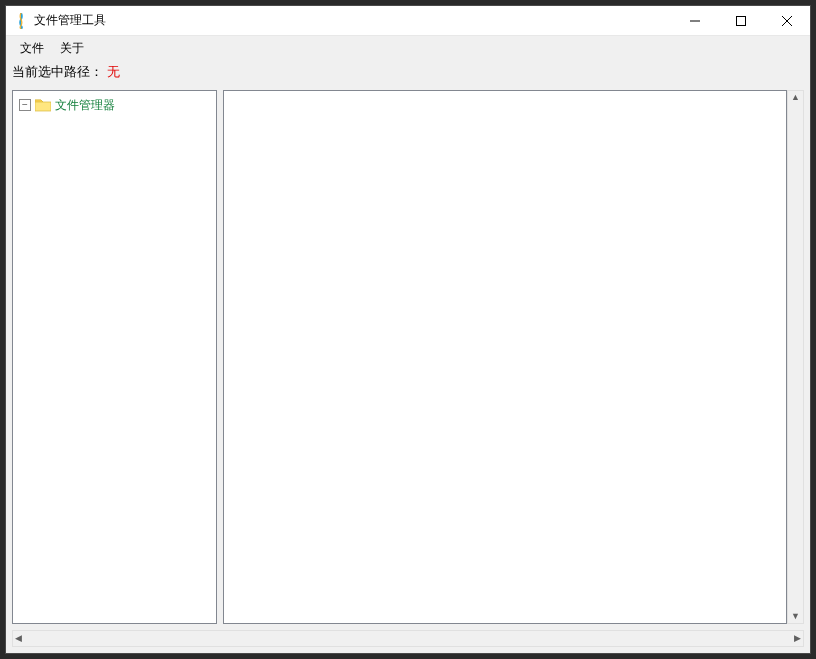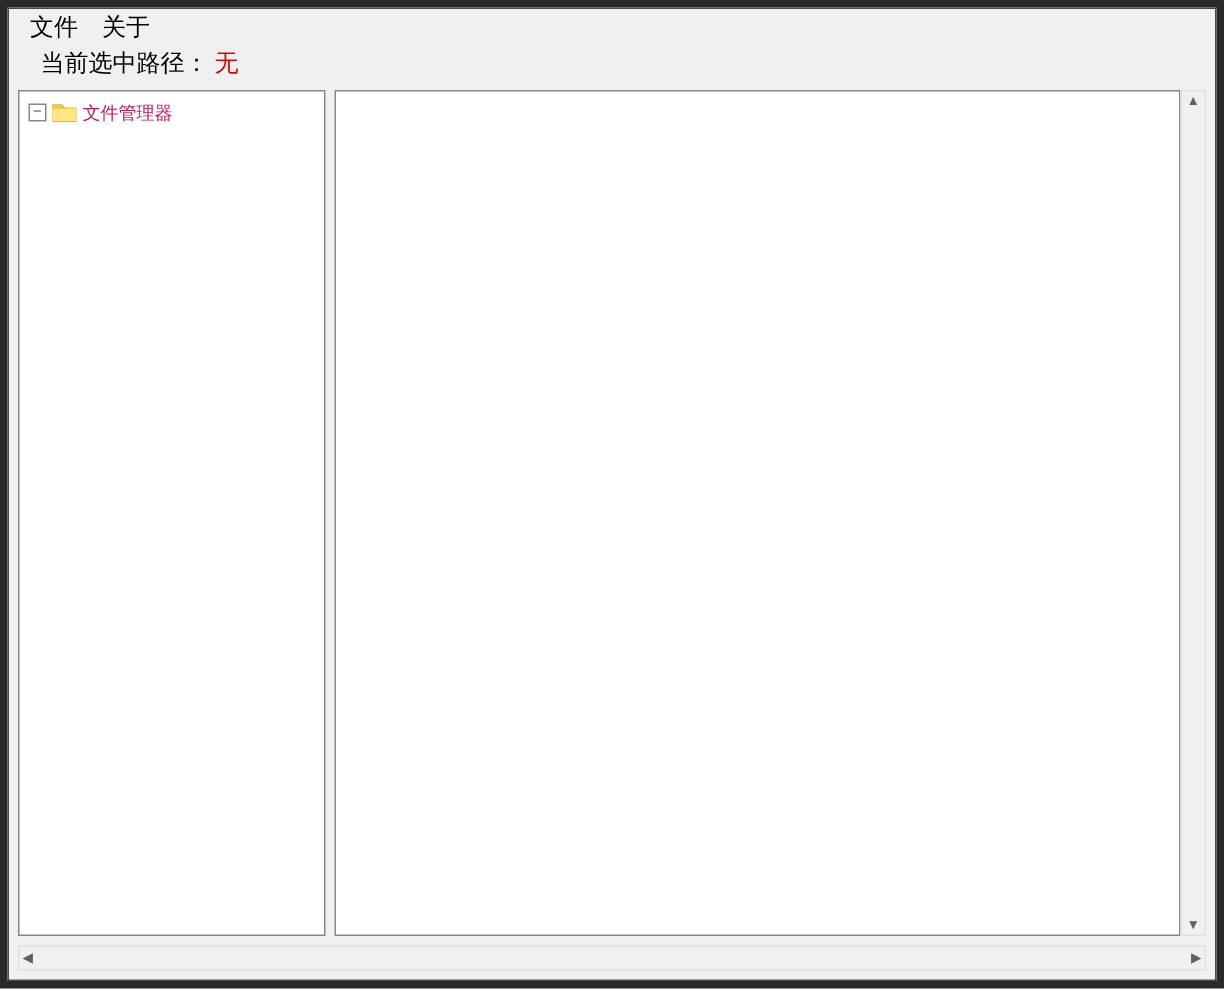--- a/index.html
+++ b/index.html
@@ -55,30 +55,30 @@
     .menubar {
       height: 24px;
       background: #f0f0f0;
       display: flex;
       align-items: center;
       padding-left: 6px;
       gap: 0;
     }
     .menu-item {
       padding: 3px 8px;
-      font-size: 16px;
+      font-size: 12px;
       cursor: pointer;
     }
     .pathbar {
       height: 24px;
       background: #f0f0f0;
       display: flex;
       align-items: center;
-      padding-left: 21px;
-      font-size: 16px;
+      padding-left: 6px;
+      font-size: 13px;
       color: #000;
     }
     .path-value {
       color: #e00000;
       margin-left: 4px;
     }
     .main-area {
       flex: 1;
       display: flex;
       padding: 6px;
@@ -124,21 +124,21 @@
     .tree-icon {
       width: 16px;
       height: 16px;
       margin-right: 4px;
       flex-shrink: 0;
       display: flex;
       align-items: center;
       justify-content: center;
     }
     .tree-label {
-      color: #be185d;
+      color: #15803d;
       text-align: right;
     }
     .tree-children {
       padding-left: 20px;
     }
     .content-panel {
       flex: 1;
       display: flex;
     }
     .text-area {
@@ -172,20 +172,49 @@
       cursor: pointer;
       line-height: 1;
     }
     .feather-icon svg { display: block; }
   </style>
 </head>
 <body>
 
 <div class="window">
 
+  <div class="titlebar">
+    <div class="titlebar-left">
+      <span class="feather-icon">
+        <svg width="14" height="16" viewBox="0 0 14 20">
+          <path d="M 7 0 Q 9 4 7 8 Q 5 12 7 16 Q 9 18 7 20" stroke="#25a0da" stroke-width="2.4" fill="none" stroke-linecap="round"></path>
+          <path d="M 7 0 Q 5 4 7 8 Q 9 12 7 16 Q 5 18 7 20" stroke="#f0b030" stroke-width="1.6" fill="none" stroke-linecap="round"></path>
+        </svg>
+      </span>
+      <span class="titlebar-title">文件管理工具</span>
+    </div>
+    <div class="titlebar-controls">
+      <div class="titlebar-btn">
+        <svg width="10" height="10" viewBox="0 0 10 10">
+            <line x1="0" y1="5" x2="10" y2="5" stroke="#000" stroke-width="1"></line>
+          </svg>
+      </div>
+      <div class="titlebar-btn">
+        <svg width="10" height="10" viewBox="0 0 10 10">
+            <rect x="0.5" y="0.5" width="9" height="9" stroke="#000" stroke-width="1" fill="none"></rect>
+          </svg>
+      </div>
+      <div class="titlebar-btn close">
+        <svg width="10" height="10" viewBox="0 0 10 10">
+            <line x1="0" y1="0" x2="10" y2="10" stroke="#000" stroke-width="1"></line>
+            <line x1="10" y1="0" x2="0" y2="10" stroke="#000" stroke-width="1"></line>
+          </svg>
+      </div>
+    </div>
+  </div>
 
   <div class="menubar">
     <div class="menu-item">文件</div>
     <div class="menu-item">关于</div>
   </div>
 
   <div class="pathbar">
     <span>当前选中路径：</span>
     <span class="path-value">无</span>
   </div>

